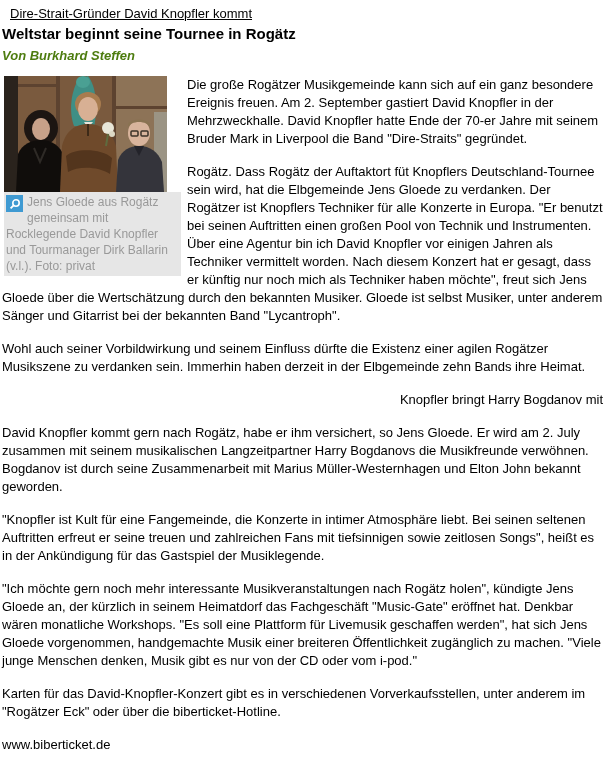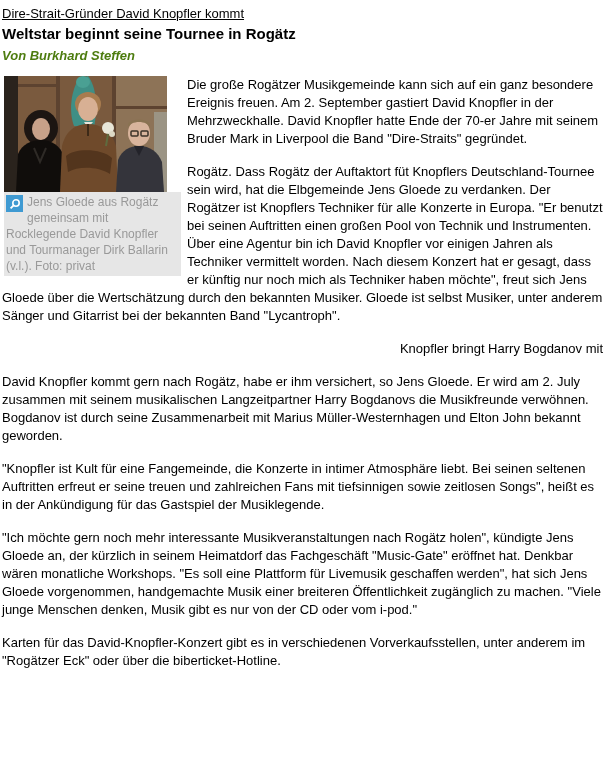--- a/index.html
+++ b/index.html
@@ -15,20 +15,21 @@
     padding: 4px 2px 0 2px;
     overflow: hidden;
   }
   .kicker {
     display: inline-block;
     font-size: 13px;
     line-height: 16px;
     color: #000000;
     text-decoration: underline;
     cursor: pointer;
+    margin-left: 8px;
   }
   h1.headline {
     font-size: 15px;
     line-height: 20px;
     font-weight: bold;
     margin: 2px 0 4px 0;
     color: #000000;
   }
   .byline {
     font-size: 13px;
@@ -137,26 +138,28 @@
           </svg>
         </span>
         <span>Jens Gloede aus Rogätz gemeinsam mit Rocklegende David Knopfler und Tourmanager Dirk Ballarin (v.l.). Foto: privat</span>
       </figcaption>
     </figure>
 
     <p>Die große Rogätzer Musikgemeinde kann sich auf ein ganz besondere Ereignis freuen. Am 2. September gastiert David Knopfler in der Mehrzweckhalle. David Knopfler hatte Ende der 70-er Jahre mit seinem Bruder Mark in Liverpool die Band "Dire-Straits" gegründet.</p>
 
     <p>Rogätz. Dass Rogätz der Auftaktort füt Knopflers Deutschland-Tournee sein wird, hat die Elbgemeinde Jens Gloede zu verdanken. Der Rogätzer ist Knopflers Techniker für alle Konzerte in Europa. "Er benutzt bei seinen Auftritten einen großen Pool von Technik und Instrumenten. Über eine Agentur bin ich David Knopfler vor einigen Jahren als Techniker vermittelt worden. Nach diesem Konzert hat er gesagt, dass er künftig nur noch mich als Techniker haben möchte", freut sich Jens Gloede über die Wertschätzung durch den bekannten Musiker. Gloede ist selbst Musiker, unter anderem Sänger und Gitarrist bei der bekannten Band "Lycantroph".</p>
 
+    <p>Wohl auch seiner Vorbildwirkung und seinem Einfluss dürfte die Existenz einer agilen Rogätzer Musikszene zu verdanken sein. Immerhin haben derzeit in der Elbgemeinde zehn Bands ihre Heimat.</p>
 
     <p class="subhead">Knopfler bringt Harry Bogdanov mit</p>
 
     <p>David Knopfler kommt gern nach Rogätz, habe er ihm versichert, so Jens Gloede. Er wird am 2. July zusammen mit seinem musikalischen Langzeitpartner Harry Bogdanovs die Musikfreunde verwöhnen. Bogdanov ist durch seine Zusammenarbeit mit Marius Müller-Westernhagen und Elton John bekannt geworden.</p>
 
     <p>"Knopfler ist Kult für eine Fangemeinde, die Konzerte in intimer Atmosphäre liebt. Bei seinen seltenen Auftritten erfreut er seine treuen und zahlreichen Fans mit tiefsinnigen sowie zeitlosen Songs", heißt es in der Ankündigung für das Gastspiel der Musiklegende.</p>
 
     <p>"Ich möchte gern noch mehr interessante Musikveranstaltungen nach Rogätz holen", kündigte Jens Gloede an, der kürzlich in seinem Heimatdorf das Fachgeschäft "Music-Gate" eröffnet hat. Denkbar wären monatliche Workshops. "Es soll eine Plattform für Livemusik geschaffen werden", hat sich Jens Gloede vorgenommen, handgemachte Musik einer breiteren Öffentlichkeit zugänglich zu machen. "Viele junge Menschen denken, Musik gibt es nur von der CD oder vom i-pod."</p>
 
     <p>Karten für das David-Knopfler-Konzert gibt es in verschiedenen Vorverkaufsstellen, unter anderem im "Rogätzer Eck" oder über die biberticket-Hotline.</p>
 
+    <p class="weblink">www.biberticket.de</p>
 
   </div>
 </div>
 
 </body></html>

